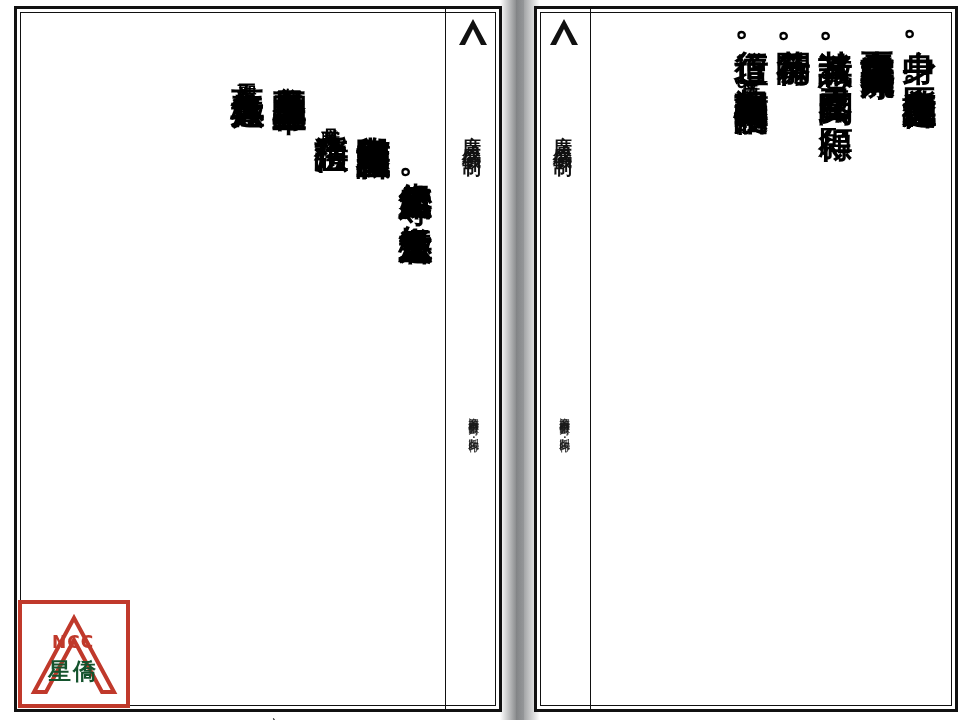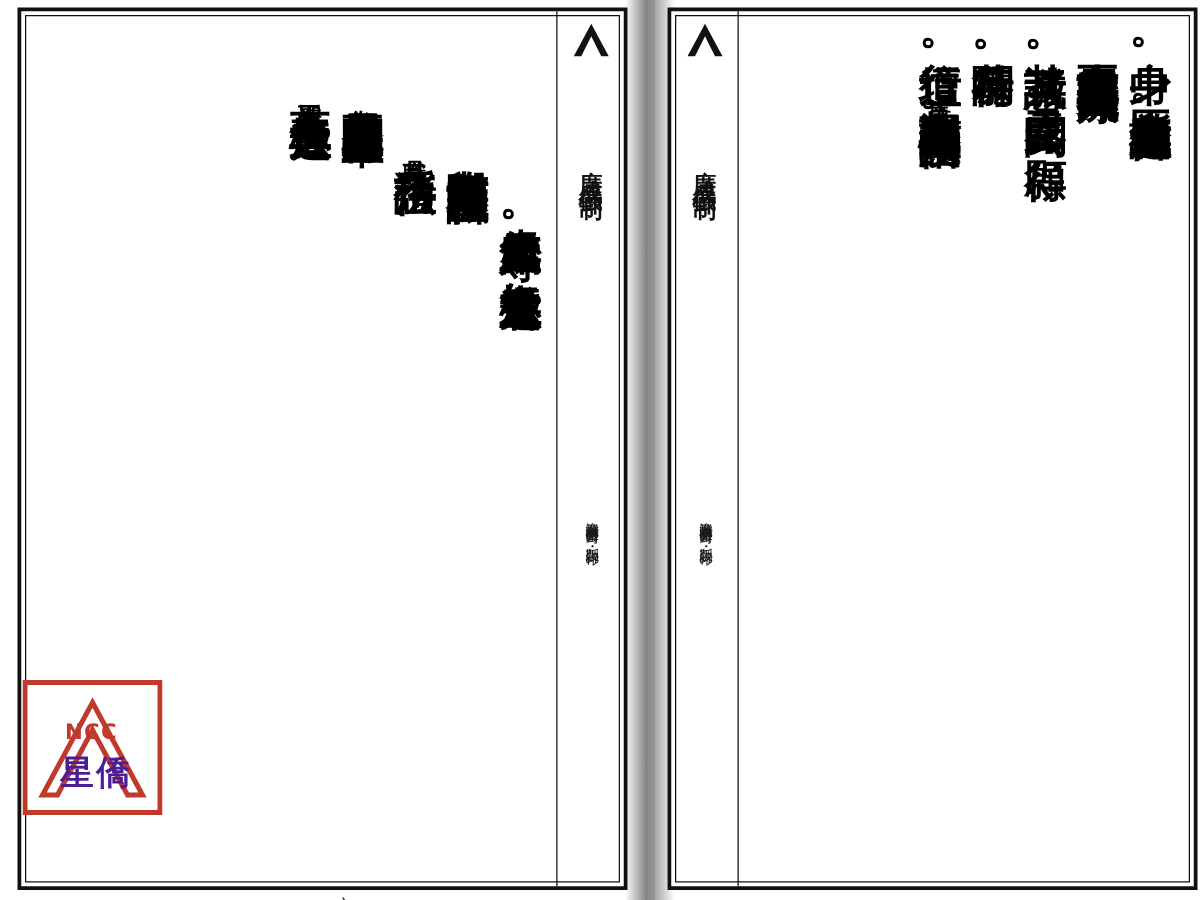--- a/index.html
+++ b/index.html
@@ -172,43 +172,43 @@
     text-orientation: upright;
     font-family: "DejaVu Serif", serif;
     font-size: 13px;
     color: #222;
   }
 
   
   .stamp {
     position: absolute;
     left: 18px;
-    top: 544px;
+    top: 600px;
     width: 112px;
     height: 108px;
   }
   .stamp svg { display: block; }
   .stamp-text {
     position: absolute;
     left: 34px;
     top: 32px;
     font-family: "DejaVu Sans", sans-serif;
     font-size: 17px;
     font-weight: 700;
     color: #c0392b;
     letter-spacing: 1px;
   }
   .stamp-cn {
     position: absolute;
     left: 30px;
     top: 56px;
     font-family: Liberation Serif, serif;
-    font-size: 27px;
-    font-weight: 700;
-    color: #4c1d95;
+    font-size: 23px;
+    font-weight: 700;
+    color: #14532d;
     letter-spacing: 2px;
     white-space: nowrap;
   }
 </style>
 </head>
 <body>
 
 <div id="scan">
 
   <div class="page left"></div>

